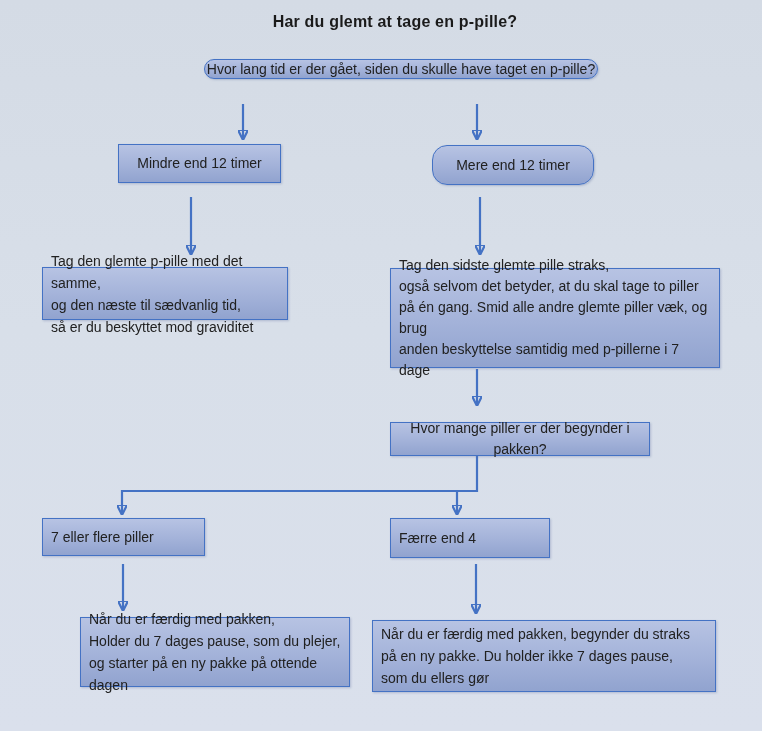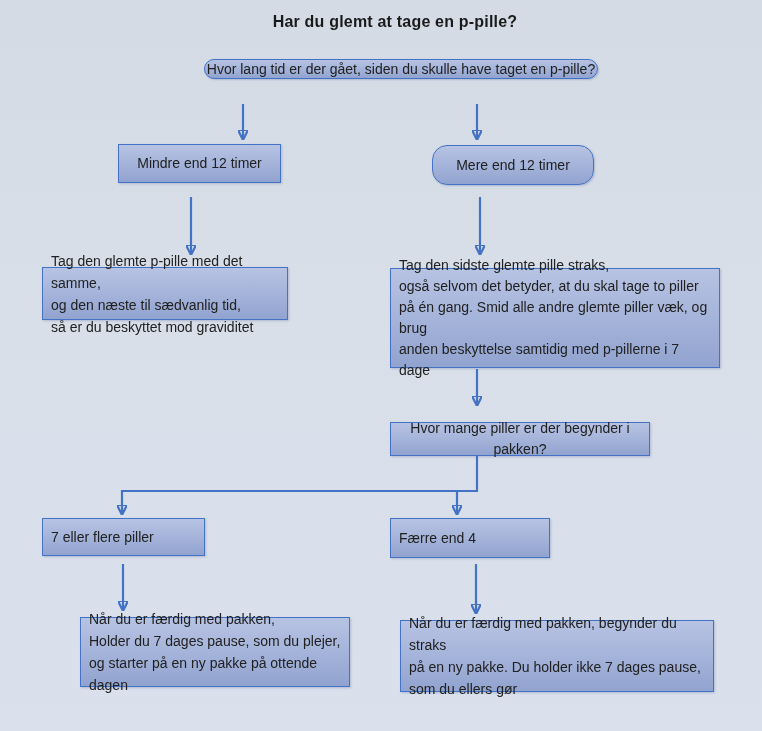--- a/index.html
+++ b/index.html
@@ -40,21 +40,21 @@
 
   #node-question-time { left:204px; top:59px;  width:394px; height:20px;border-radius:14px; }
   #node-less-12       { left:118px; top:144px; width:163px; height:39px; }
   #node-more-12       { left:432px; top:145px; width:162px; height:40px;border-radius:15px; }
   #node-action-less   { left:42px;  top:267px; width:246px; height:53px; line-height:22px; }
   #node-action-more   { left:390px; top:268px; width:330px; height:100px; }
   #node-question-pills{ left:390px; top:422px; width:260px; height:34px; }
   #node-seven-more    { left:42px;  top:518px; width:163px; height:38px; }
   #node-fewer-7       { left:390px; top:518px; width:160px; height:40px; }
   #node-action-seven  { left:42px;  top:617px; width:270px; height:70px; line-height:22px;margin-left:38px; }
-  #node-action-fewer  { left:400px; top:620px; width:314px; height:72px; line-height:22px; }
+  #node-action-fewer  { left:372px; top:620px; width:344px; height:72px; line-height:22px; }
 
   #connectors { position:absolute; left:0; top:0; width:762px; height:731px; }
   #connectors path {
     stroke: #4472c4;
     stroke-width: 2.2;
     fill: none;
   }
 </style>
 </head>
 <body>

